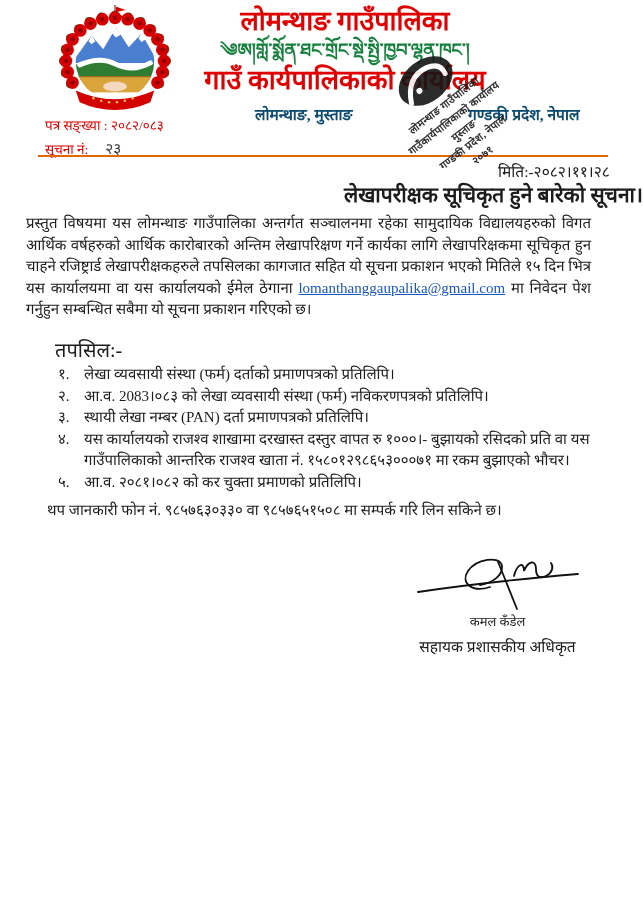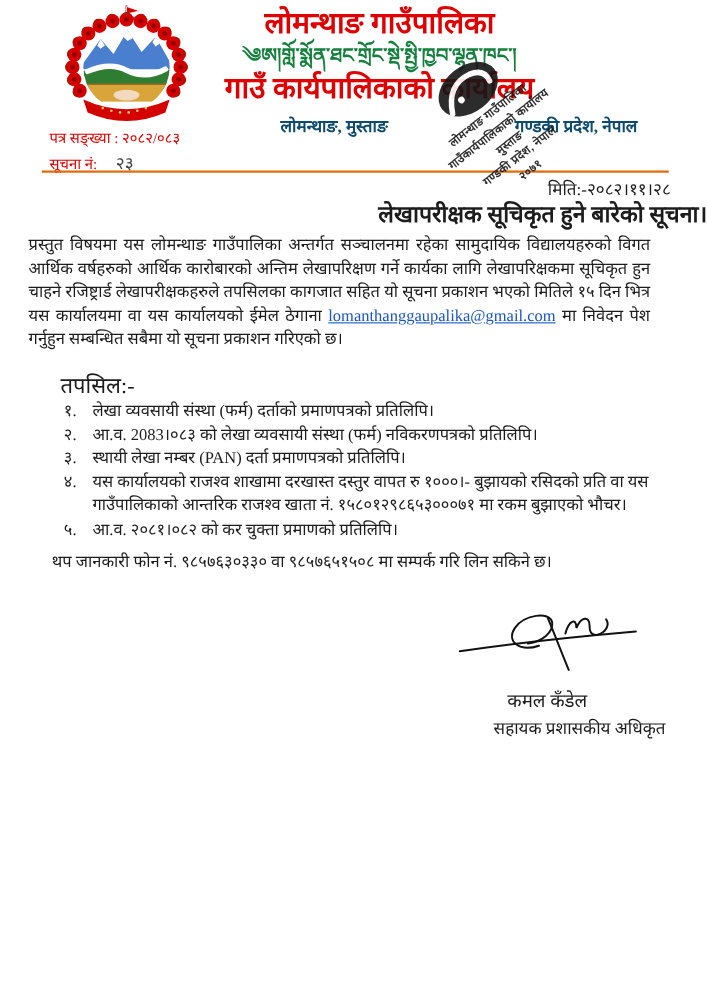--- a/index.html
+++ b/index.html
@@ -33,22 +33,22 @@
   .email-link{color:#1a56c4;text-decoration:underline;cursor:pointer;}
   .schedule-label{left:55px;top:336px;font-size:20px;}
   .list{left:58px;top:364px;width:552px;font-size:15px;line-height:21.6px;}
   .list-row{display:flex;align-items:flex-start;}
   .list-num{width:26px;flex:0 0 26px;}
   .list-text{flex:1;}
   .contact{left:47px;top:499px;width:560px;font-size:15px;}
   
   .sig-block{left:390px;top:552px;width:215px;text-align:center;}
   .sig-svg{display:block;margin:0 auto;}
-  .sig-name{font-size:17px;margin-top:16px;line-height:24px;}
-  .sig-title{font-size:15.5px;line-height:26px;text-align:right;}
+  .sig-name{font-size:13px;margin-top:0px;line-height:24px;}
+  .sig-title{font-size:15.5px;line-height:26px;}
 </style>
 </head>
 <body>
 
 <div class="abs logo">
   <svg width="118" height="108" viewBox="0 0 120 110">
 
     <line x1="60" y1="1" x2="60" y2="18" stroke="#7a1010" stroke-width="1.6"></line>
     <path d="M60,2 L72,6 L60,9 L71,13 L60,17 Z" fill="#d40000" stroke="#ffffff" stroke-width="0.7"></path>
 

